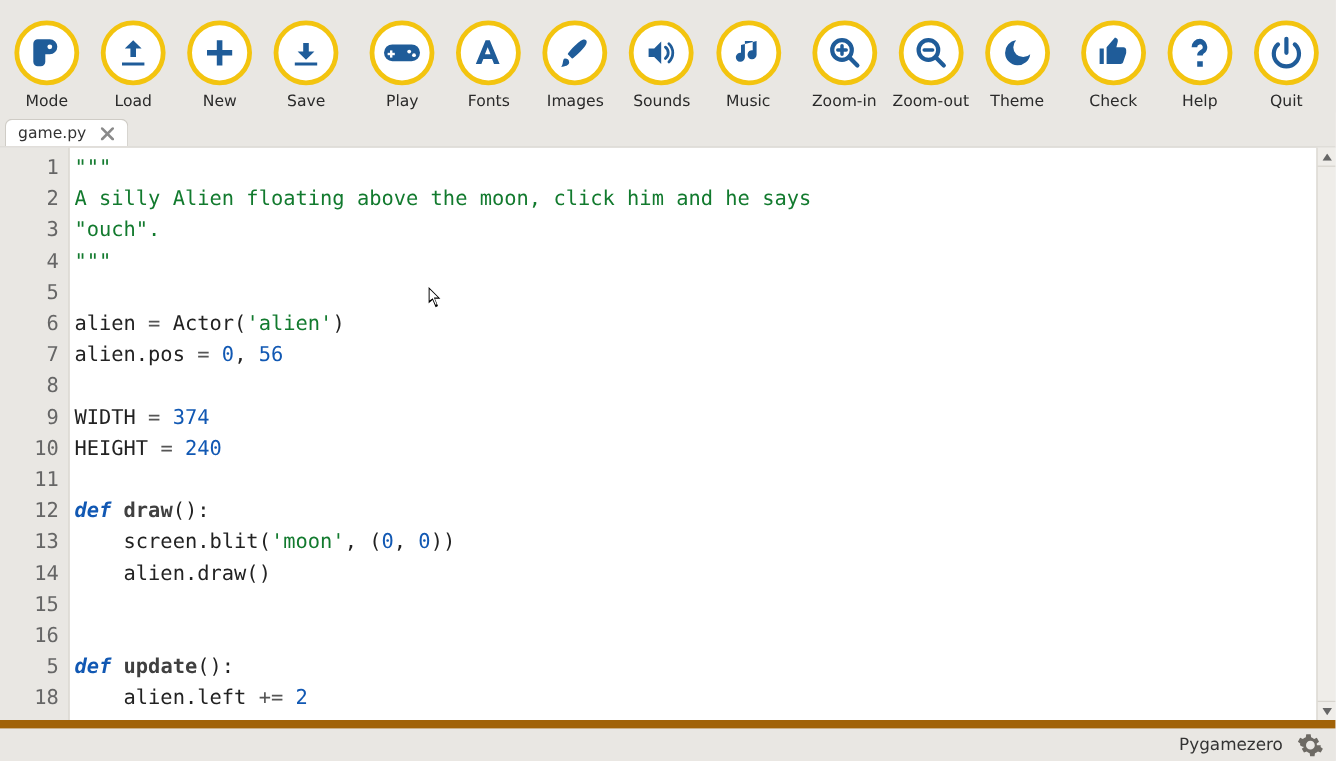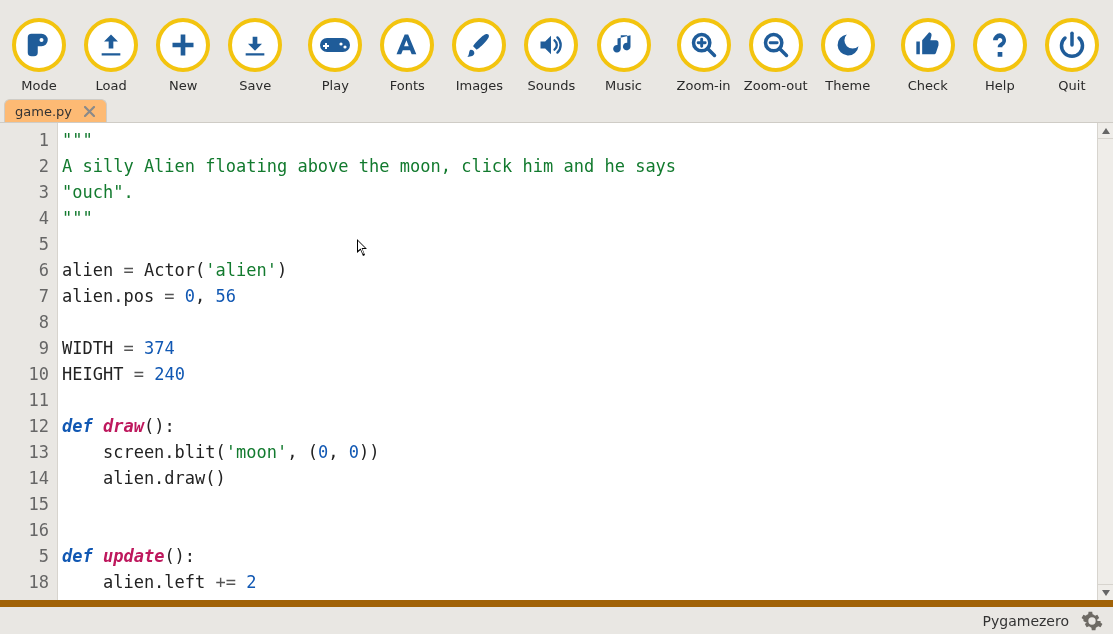--- a/index.html
+++ b/index.html
@@ -6,21 +6,21 @@
   html, body {
     width: 1113px;
     height: 634px;
     font-family: "DejaVu Sans", Arial, sans-serif;
     background: #e9e7e3;
     overflow: hidden;
   }
   
   .toolbar {
     display: flex;
-    align-items: center;
+    align-items: flex-end;
     padding: 18px 4px 2px 4px;
     height: 94px;
     background: #e9e7e3;
   }
   .tool-group {
     display: flex;
     flex-direction: column;
     align-items: center;
     margin-right: 2px;
     width: 74px;
@@ -46,21 +46,21 @@
   
   .tabbar {
     display: flex;
     align-items: flex-end;
     padding-left: 4px;
     height: 28px;
   }
   .tab {
     display: flex;
     align-items: center;
-    background: #fdba74;
+    background: #ffffff;
     border: 1px solid #cfccc6;
     border-bottom: none;
     border-radius: 6px 6px 0 0;
     padding: 3px 8px 3px 10px;
     font-size: 13px;
     color: #333;
     cursor: pointer;
   }
   .tab-close {
     margin-left: 10px;
@@ -116,21 +116,21 @@
     color: #666;
     font-size: 10px;
     cursor: pointer;
   }
   .scroll-arrow.top { top: 0; border-bottom: 1px solid #d7d4ce; }
   .scroll-arrow.bottom { bottom: 0; border-top: 1px solid #d7d4ce; }
   
   .tok-str { color: #127a2e; }
   .tok-num { color: #1158b3; }
   .tok-kw  { color: #1158b3; font-weight: bold; font-style: italic; }
-  .tok-fn  { color: #be185d; font-weight: bold; font-style: italic; }
+  .tok-fn  { color: #404040; font-weight: bold; }
   .tok-op  { color: #555; }
   
   .statusbar {
     height: 34px;
     background: #e9e7e3;
     border-top: 7px solid #a16207;
     display: flex;
     align-items: center;
     justify-content: flex-end;
     padding: 0 10px;

